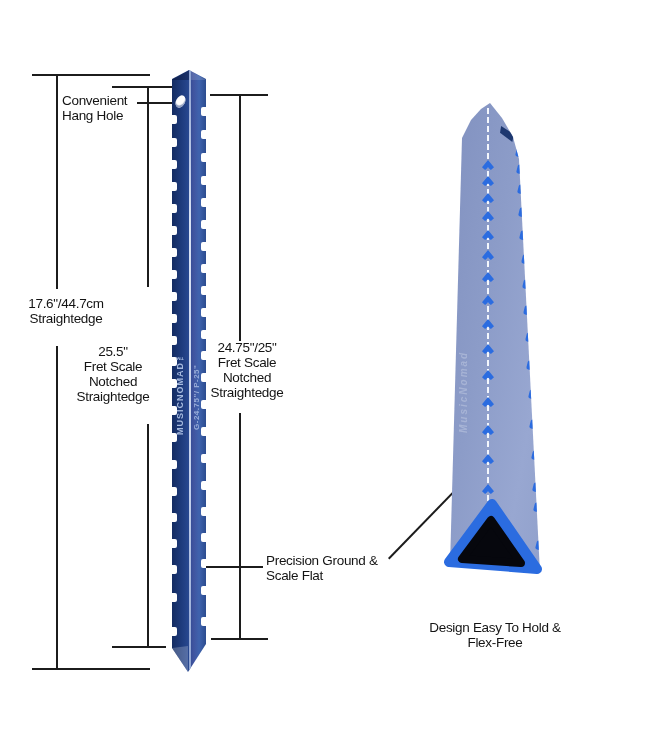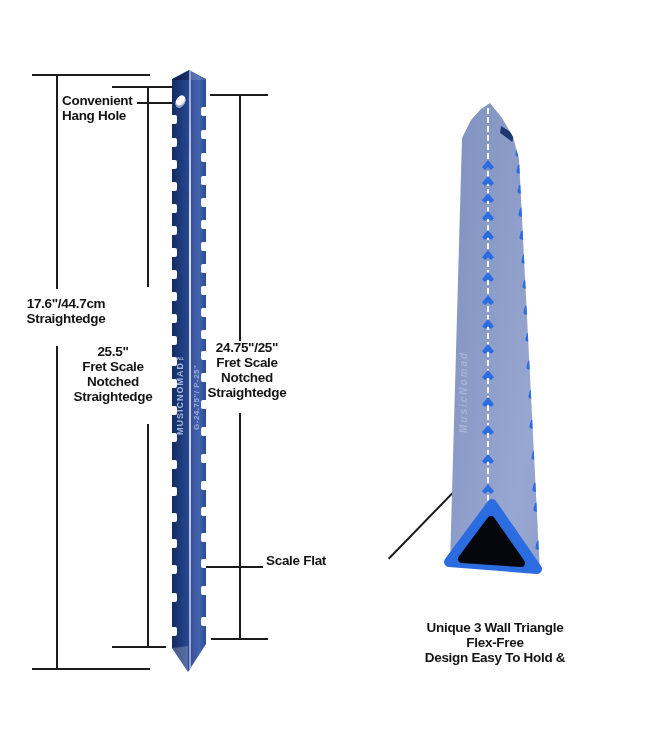--- a/index.html
+++ b/index.html
@@ -1,19 +1,19 @@
 <!DOCTYPE html>
 <html style="--text: #141414; --line: #1c1c1c; --ruler-navy: #1d3a7b; --body-periwinkle: #8c9cc8; --accent-blue: #2b6ce0; --triangle-core: #06070d;"><head>
 <meta charset="utf-8">
 <style>
   html,body{margin:0;padding:0;background:#fff;}
   .canvas{position:relative;width:650px;height:750px;background:#fff;overflow:hidden;
           font-family:"Liberation Sans",sans-serif;}
   
-  .label{position:absolute;color:var(--text,#141414);font-weight:700;font-size:13.5px;
+  .label{position:absolute;color:var(--text,#141414);font-weight:400;font-size:13.5px;
          line-height:15px;letter-spacing:-0.3px;}
   .label.center{text-align:center;}
   
   .line{position:absolute;background:var(--line,#1c1c1c);}
   
   .ruler{position:absolute;left:172px;top:70px;width:34px;height:602px;
          clip-path:polygon(17px 0px,34px 9px,34px 574px,16px 602px,0px 578px,0px 9px);
          background:linear-gradient(90deg,#142c62 0%,#1d3a7b 26%,#27478f 48%,#40539e 62%,#3f63ae 80%,#2c4c8f 100%);}
   .roof-l{position:absolute;left:0;top:0;width:17px;height:10px;background:rgba(0,0,20,.30);
           clip-path:polygon(100% 0,100% 100%,0 100%);}
@@ -92,27 +92,27 @@
   </div>
 
   <div class="label center" style="left:190px;top:340px;width:114px;">
     <div>24.75"/25"</div>
     <div>Fret Scale</div>
     <div>Notched</div>
     <div>Straightedge</div>
   </div>
 
   <div class="label" style="left:266px;top:553px;width:140px;">
+    <div>Precision Ground &amp;</div>
     <div>Scale Flat</div>
   </div>
 
   <div class="label center" style="left:412px;top:620px;width:166px;">
-    <div>Unique 3 Wall Triangle</div>
+    <div>Design Easy To Hold &amp;</div>
     <div>Flex-Free</div>
-    <div>Design Easy To Hold &amp;</div>
   </div>
 
   <div class="ruler">
     <div class="roof-l"></div>
     <div class="roof-r"></div>
     <div class="tip-l"></div>
     <div class="ridge"></div>
     <div>
         <div class="notch nl" style="top: 45px;"></div>
         <div class="notch nl" style="top: 68px;"></div>

